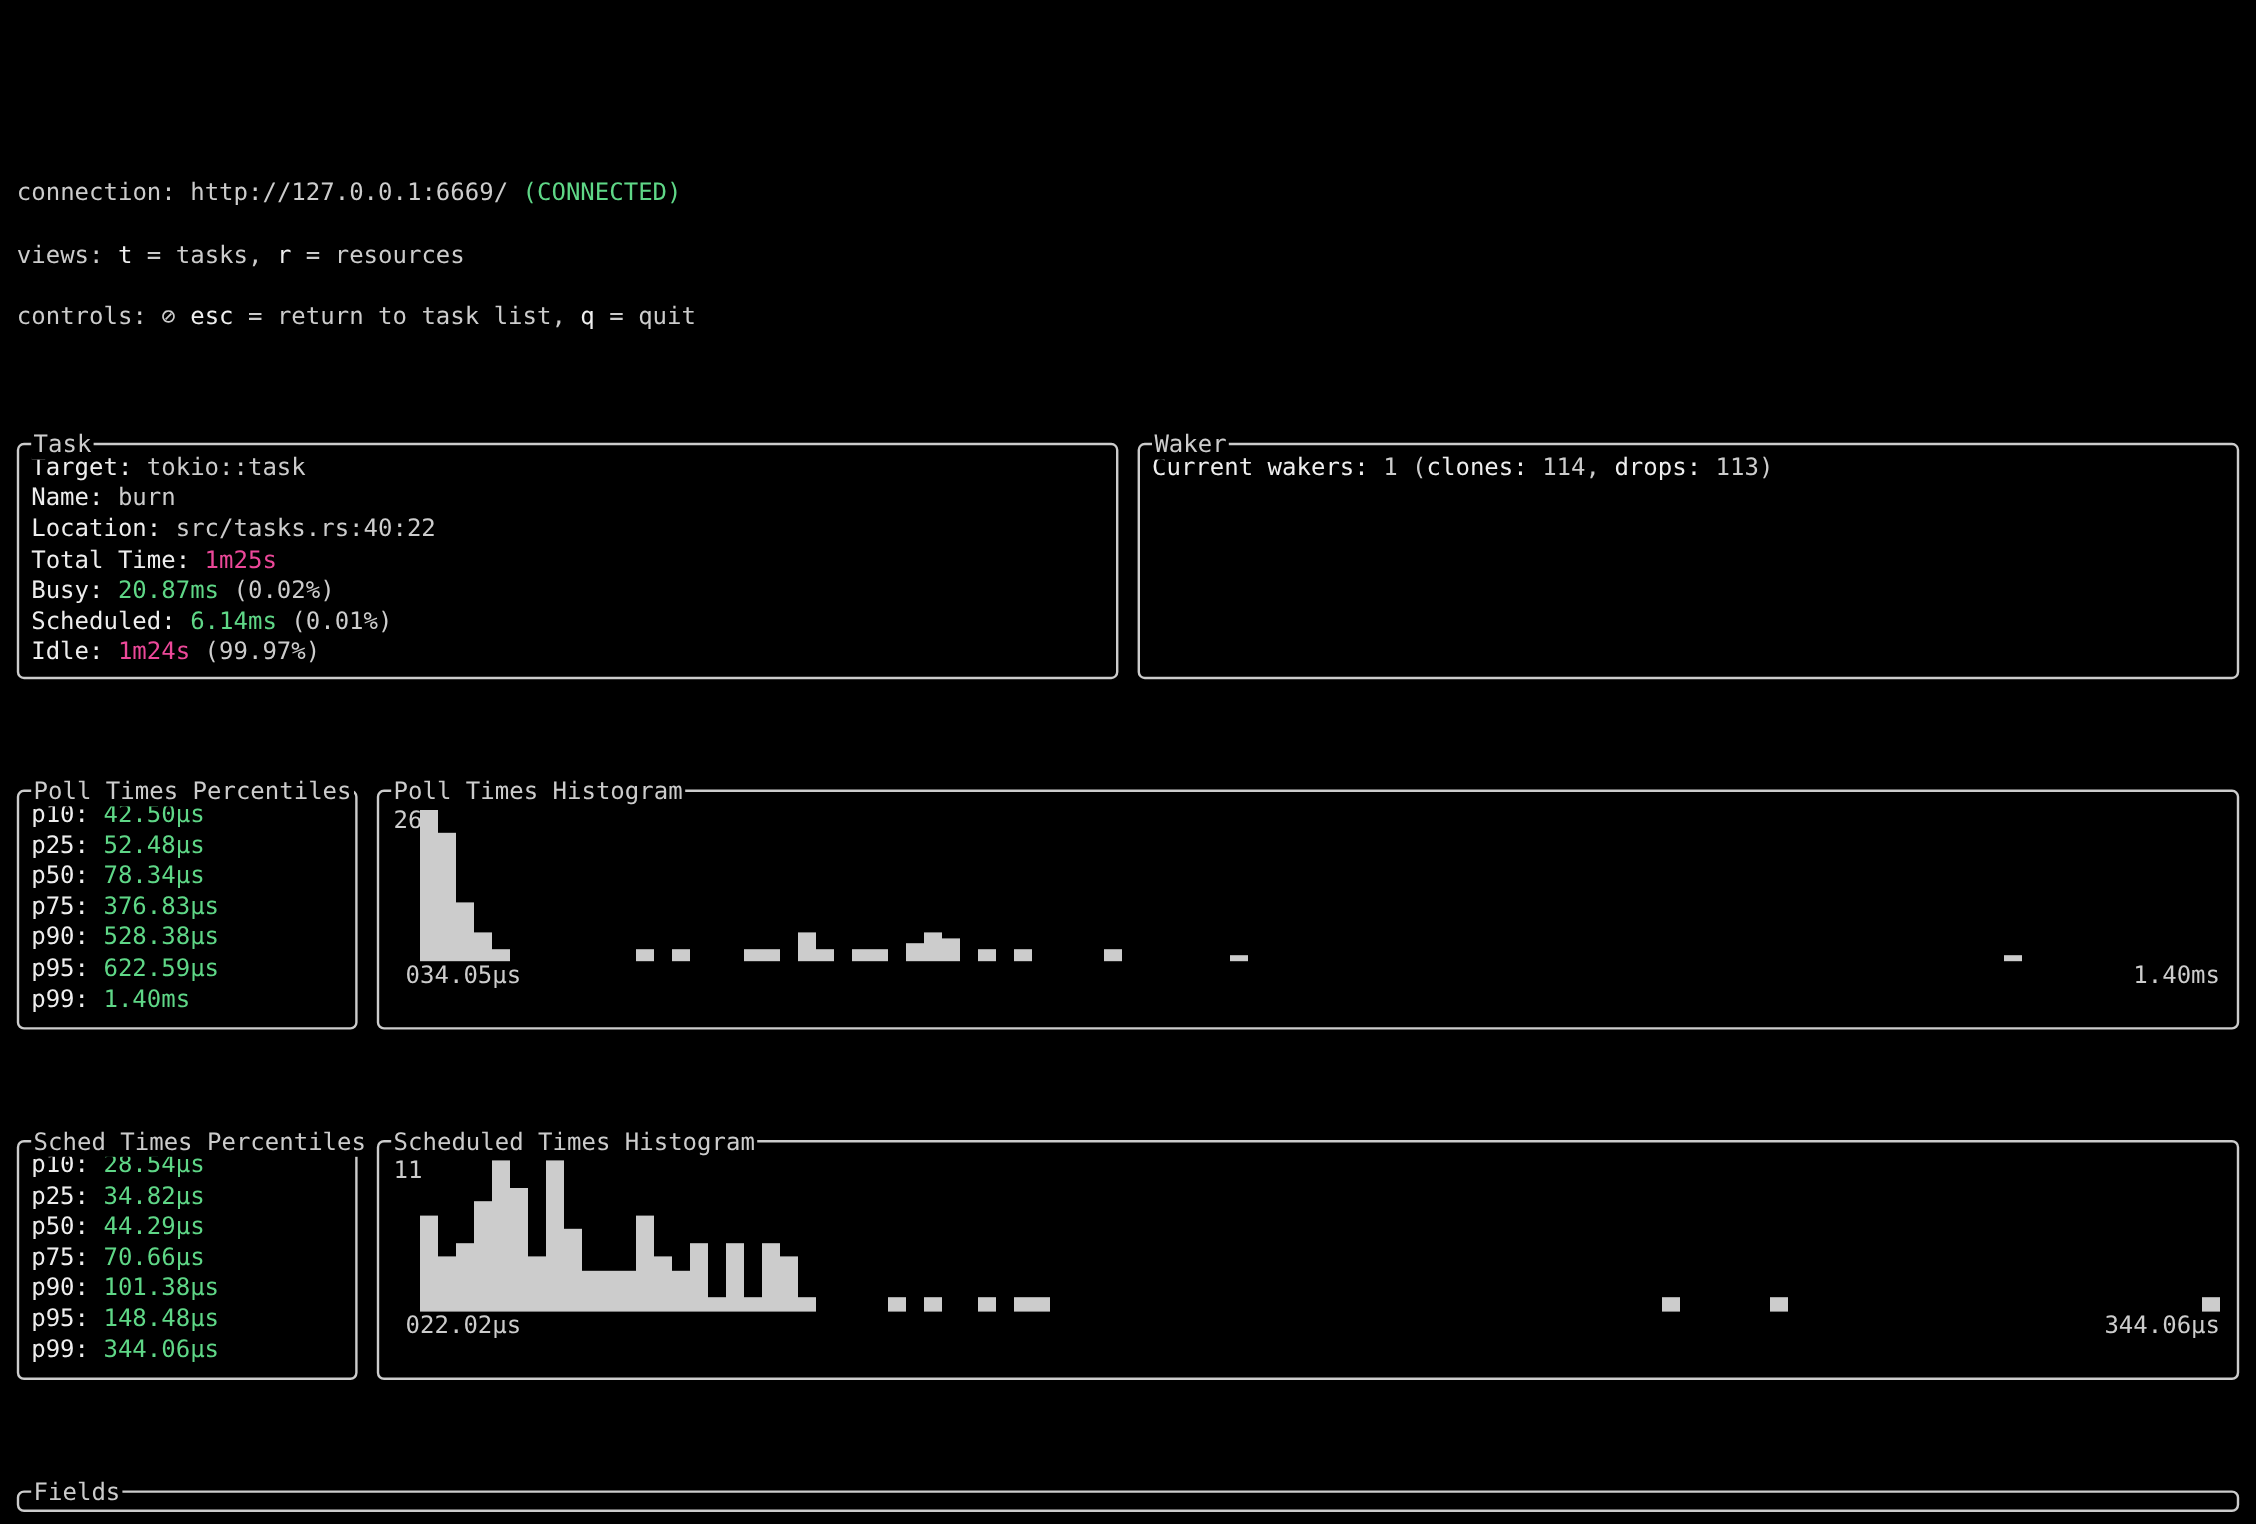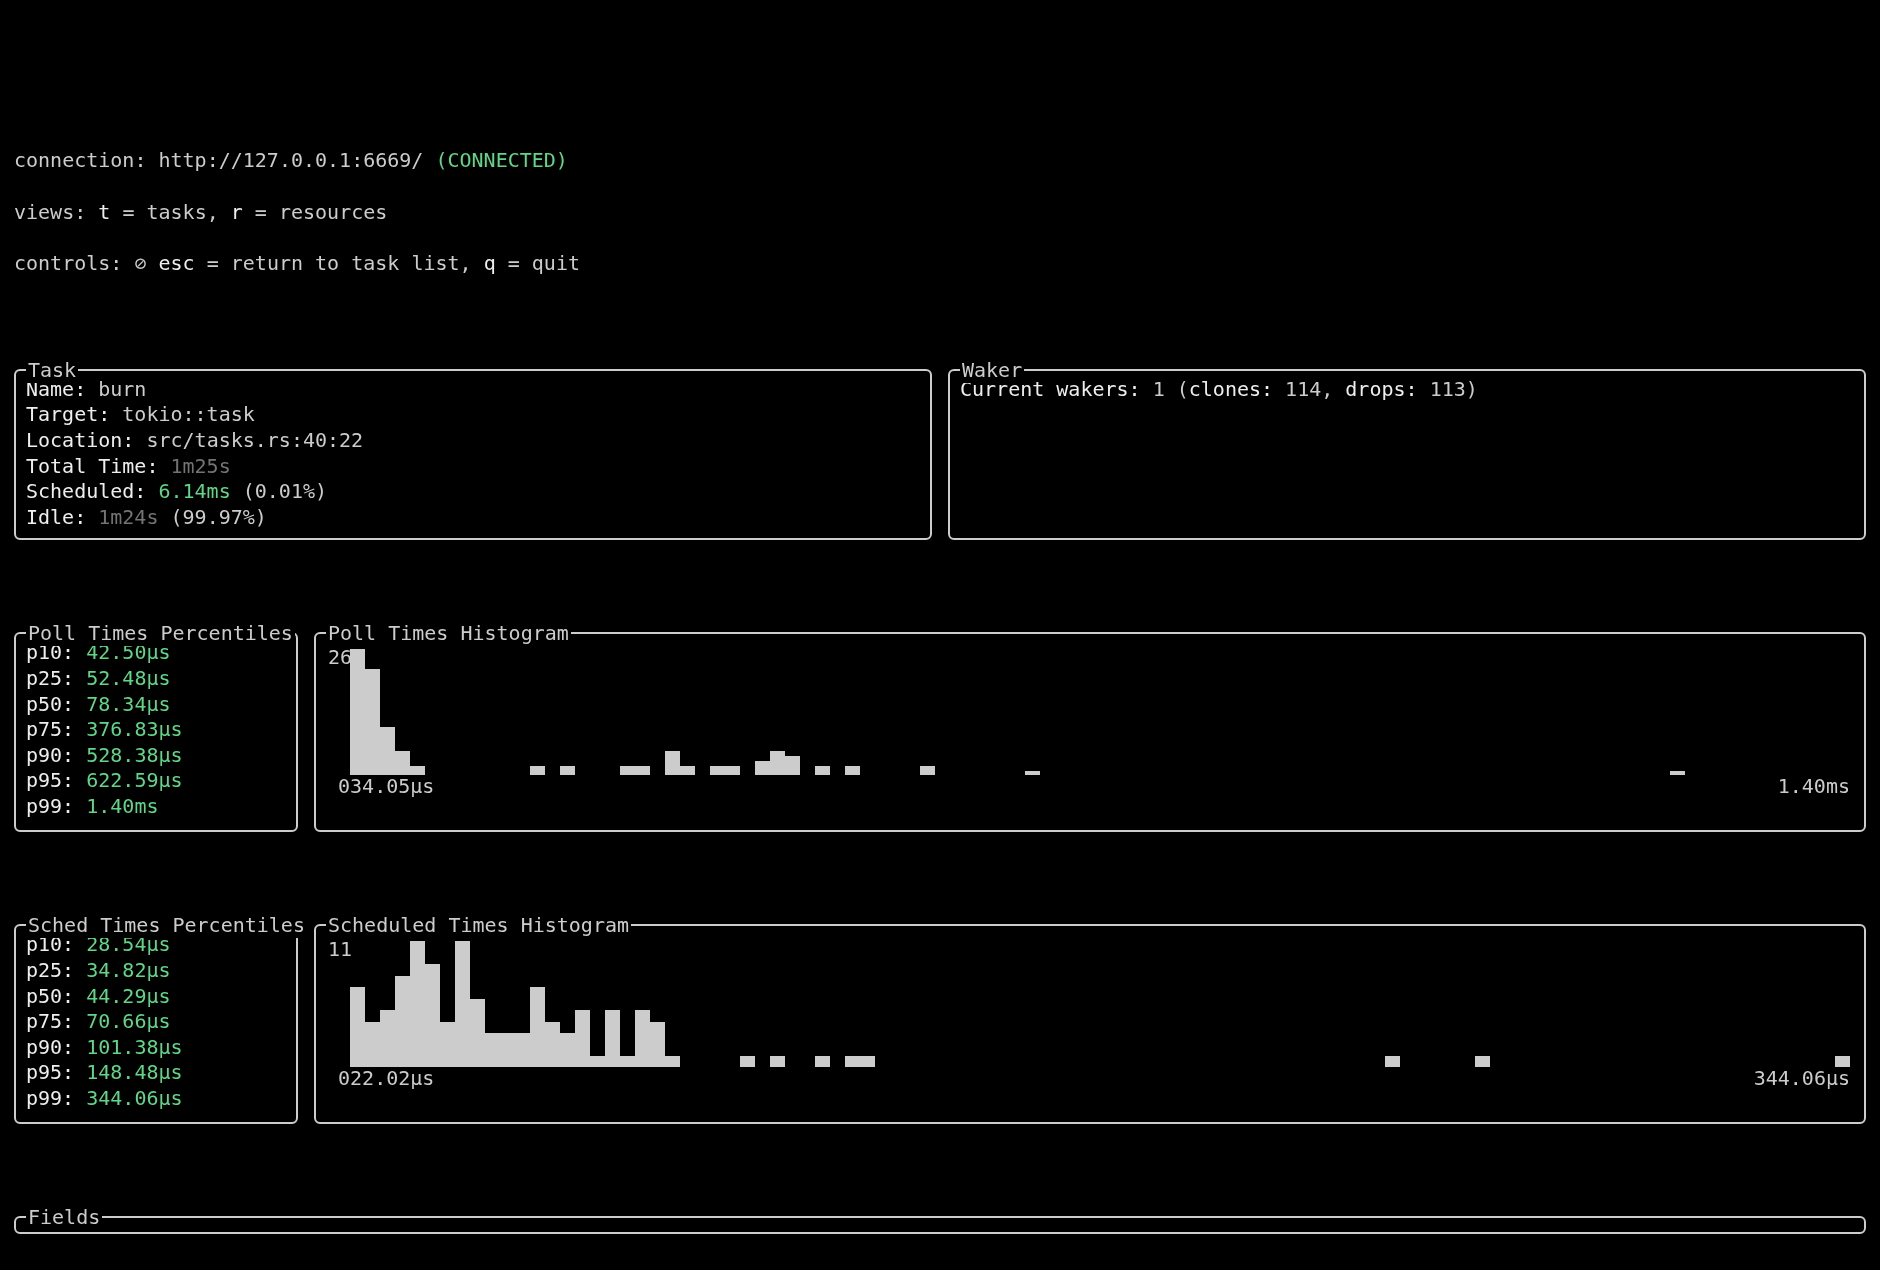--- a/index.html
+++ b/index.html
@@ -7,21 +7,21 @@
     background: #000;
     color: #ccc;
     font-family: "Menlo", "Consolas", "DejaVu Sans Mono", monospace;
     font-size: 20px;
     line-height: 1.3;
     padding: 18px 14px;
     white-space: pre;
   }
   .bold { font-weight: normal; color: #eee; }
   .green { color: #5fd787; }
-  .cyan { color: #737373; }
+  .cyan { color: #ec4899; }
 
   .panel {
     border: 2px solid #ccc;
     border-radius: 6px;
     position: relative;
     padding: 6px 10px 8px 10px;
     margin-top: 14px;
     white-space: normal;
   }
   .panel-title {
@@ -81,24 +81,25 @@
 
 
 <div class="line"><span>connection: </span><span>http://127.0.0.1:6669/ </span><span class="green bold">(CONNECTED)</span></div>
 <div class="line"><span>views: </span><span class="bold">t</span><span> = tasks, </span><span class="bold">r</span><span> = resources</span></div>
 <div class="line"><span>controls: </span><span>⊘ </span><span class="bold">esc</span><span> = return to task list, </span><span class="bold">q</span><span> = quit</span></div>
 
 
 <div class="row">
   <div class="panel task-panel">
     <div class="panel-title">Task</div>
+    <div class="line"><span class="bold">Target: </span><span>tokio::task</span></div>
     <div class="line"><span class="bold">Name: </span><span>burn</span></div>
-    <div class="line"><span class="bold">Target: </span><span>tokio::task</span></div>
     <div class="line"><span class="bold">Location: </span><span>src/tasks.rs:40:22</span></div>
     <div class="line"><span class="bold">Total Time: </span><span class="cyan">1m25s</span></div>
+    <div class="line"><span class="bold">Busy: </span><span class="green">20.87ms</span><span> (0.02%)</span></div>
     <div class="line"><span class="bold">Scheduled: </span><span class="green">6.14ms</span><span> (0.01%)</span></div>
     <div class="line"><span class="bold">Idle: </span><span class="cyan">1m24s</span><span> (99.97%)</span></div>
   </div>
 
   <div class="panel waker-panel">
     <div class="panel-title">Waker</div>
     <div class="line"><span class="bold">Current wakers: </span><span>1 (</span><span class="bold">clones: </span><span>114, </span><span class="bold">drops: </span><span>113)</span></div>
   </div>
 </div>
 

